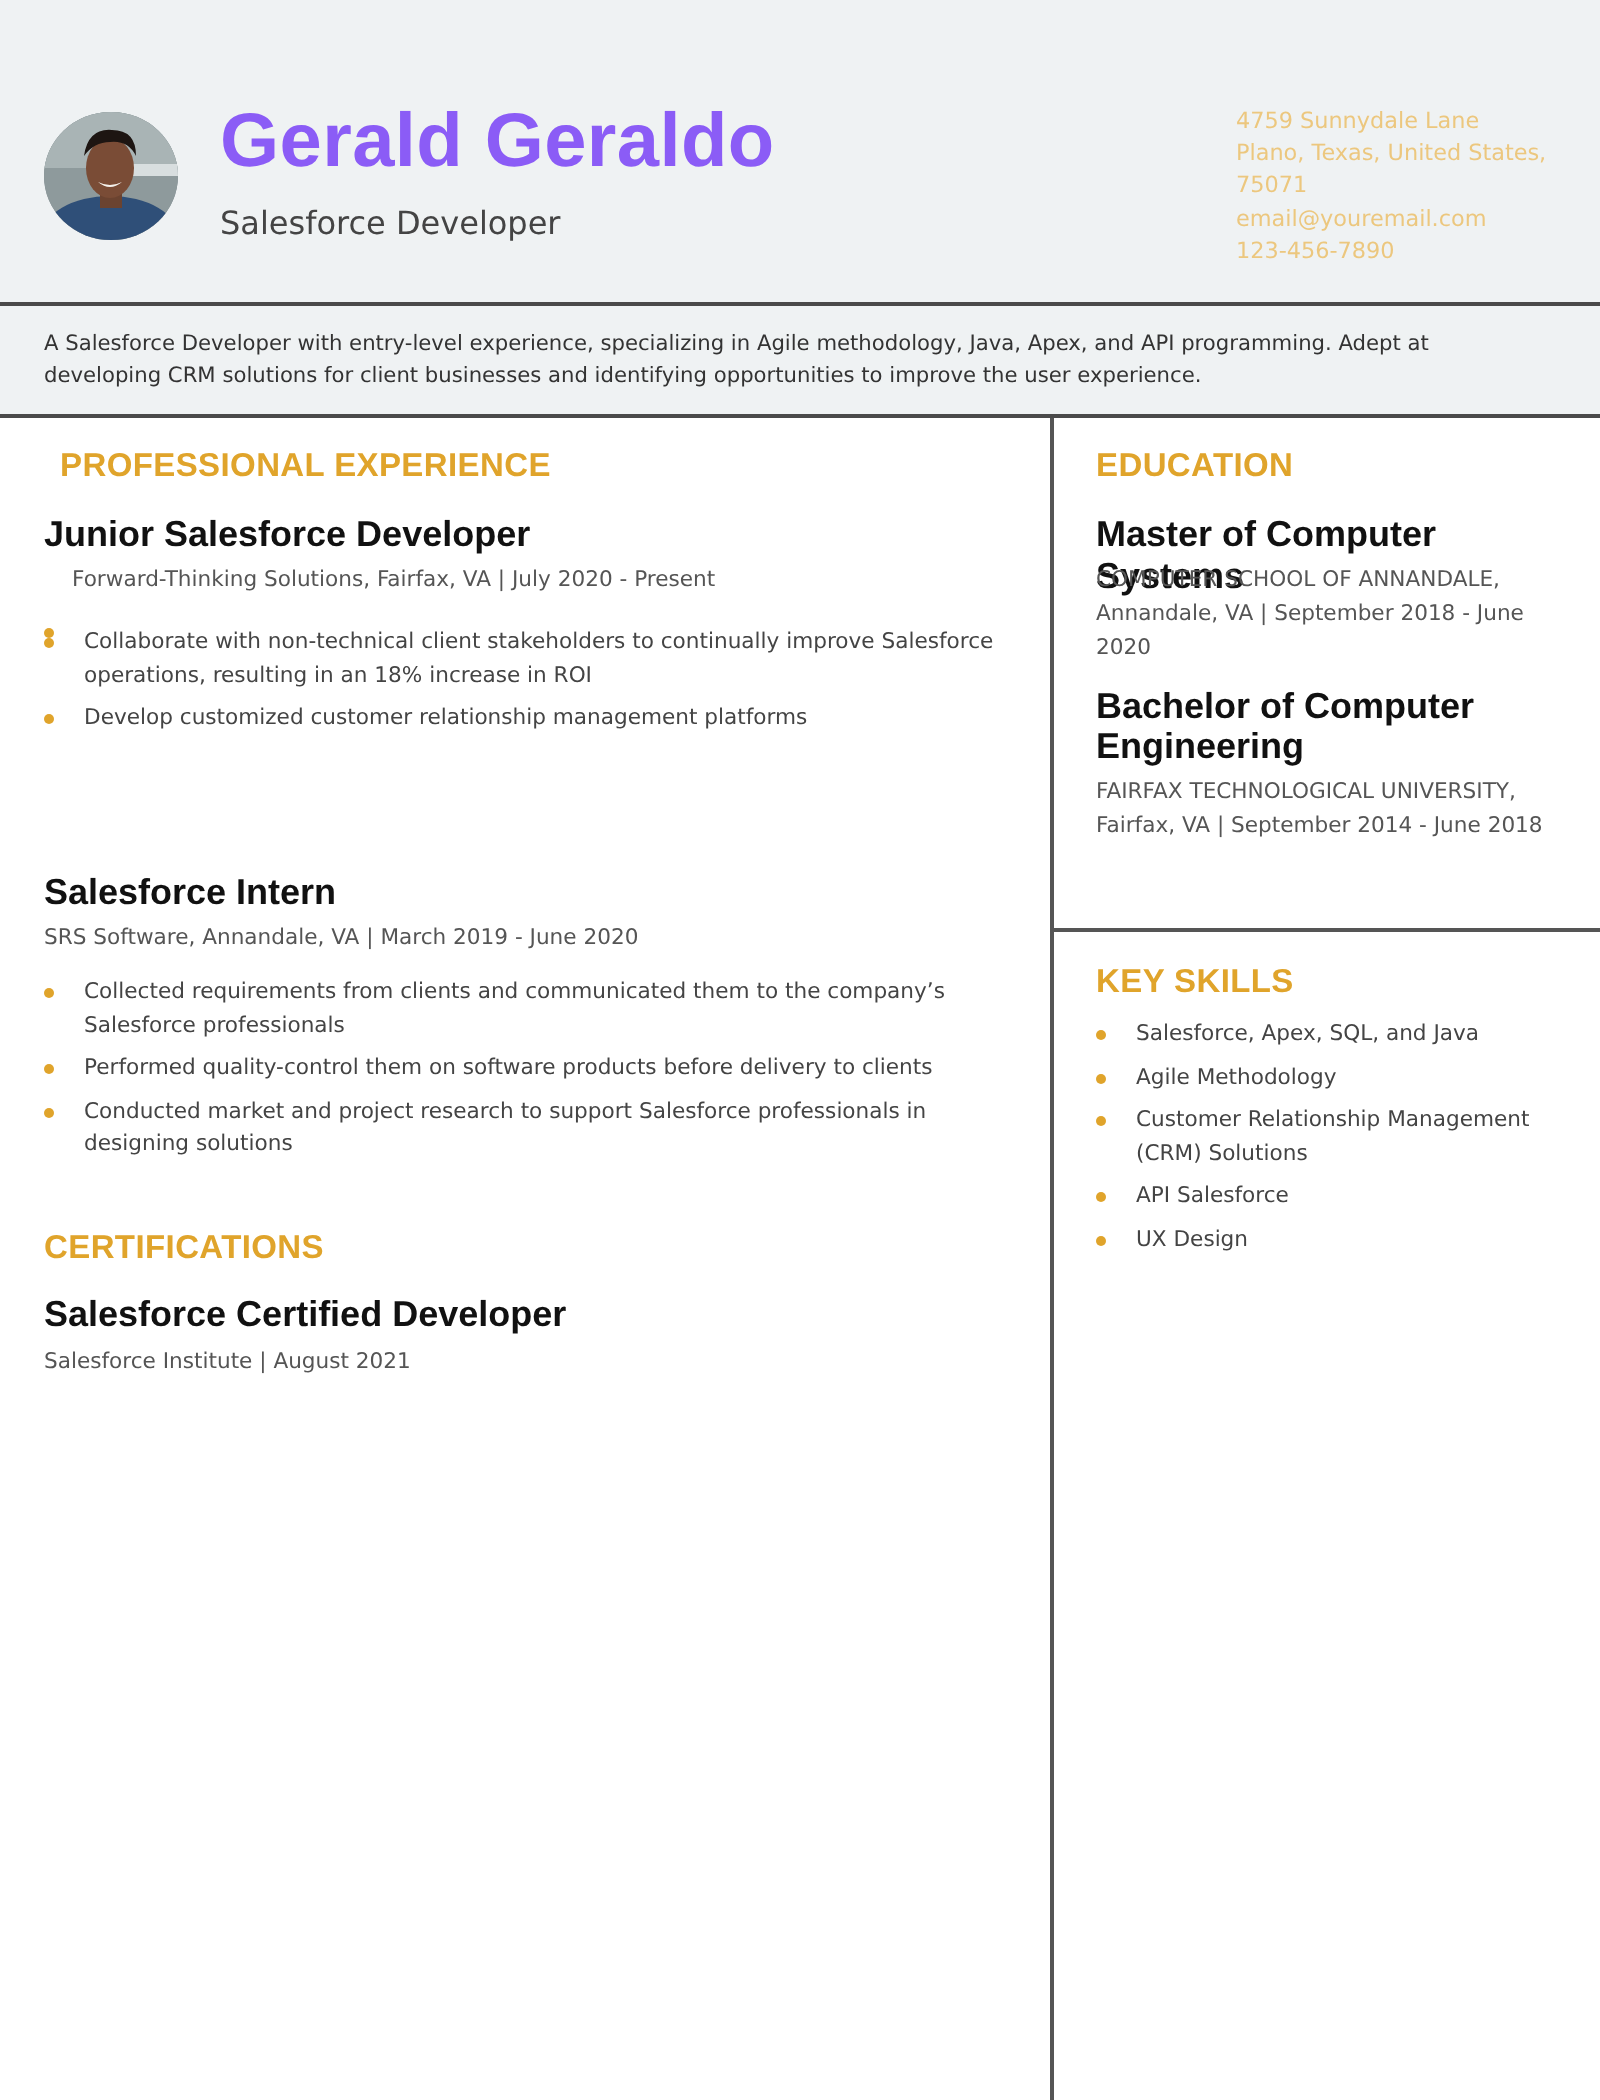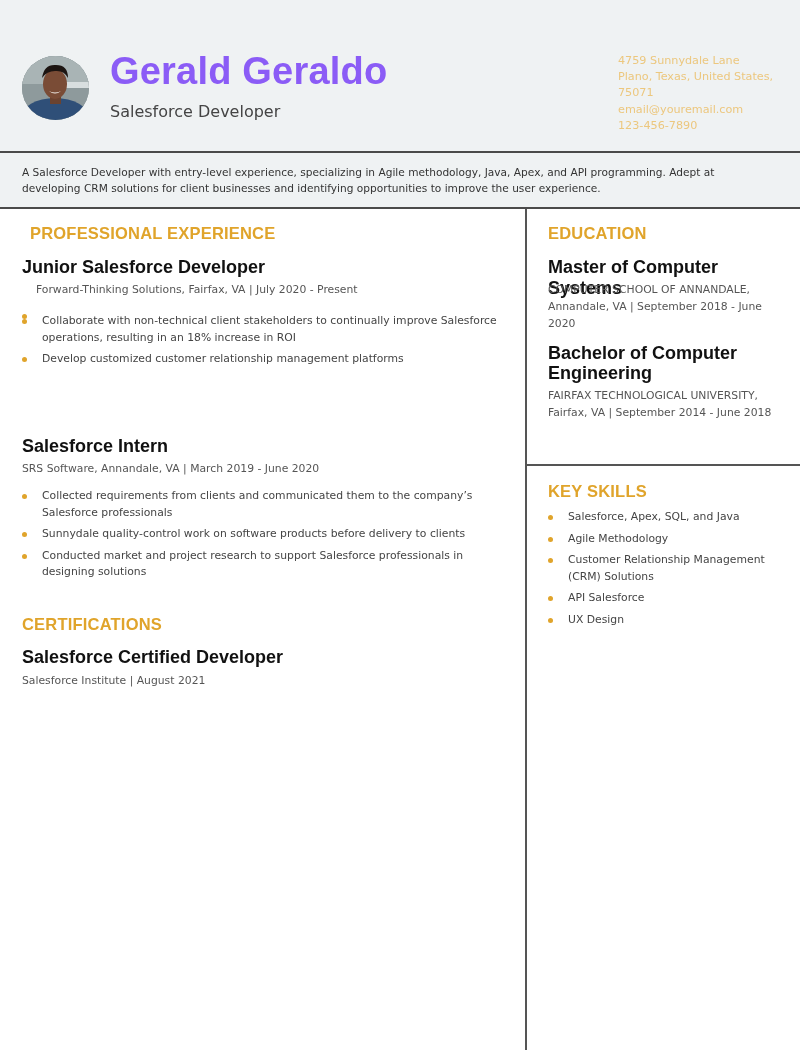--- a/index.html
+++ b/index.html
@@ -107,21 +107,21 @@
 <ul class="bullets" style="left:22px; top:308px; width:480px;">
   <li><span class="dot"></span></li>
   <li><span class="dot"></span><span>Collaborate with non-technical client stakeholders to continually improve Salesforce operations, resulting in an 18% increase in ROI</span></li>
   <li><span class="dot"></span><span>Develop customized customer relationship management platforms</span></li>
 </ul>
 
 <div class="job-title" style="left:22px; top:436px;">Salesforce Intern</div>
 <div class="meta" style="left:22px; top:460px;">SRS Software, Annandale, VA | March 2019 - June 2020</div>
 <ul class="bullets" style="left:22px; top:488px; width:480px;">
   <li><span class="dot"></span><span>Collected requirements from clients and communicated them to the company’s Salesforce professionals</span></li>
-  <li><span class="dot"></span><span>Sunnydale quality-control work on software products before delivery to clients</span></li>
+  <li><span class="dot"></span><span>Performed quality-control them on software products before delivery to clients</span></li>
   <li><span class="dot"></span><span>Conducted market and project research to support Salesforce professionals in designing solutions</span></li>
 </ul>
 
 <div class="sec-head" style="left:22px; top:615px;">CERTIFICATIONS</div>
 <div class="job-title" style="left:22px; top:647px;">Salesforce Certified Developer</div>
 <div class="meta" style="left:22px; top:672px;">Salesforce Institute | August 2021</div>
 
 <div class="sec-head" style="left:548px; top:224px;">EDUCATION</div>
 
 <div class="job-title" style="left:548px; top:257px; width:230px;">Master of Computer Systems</div>

